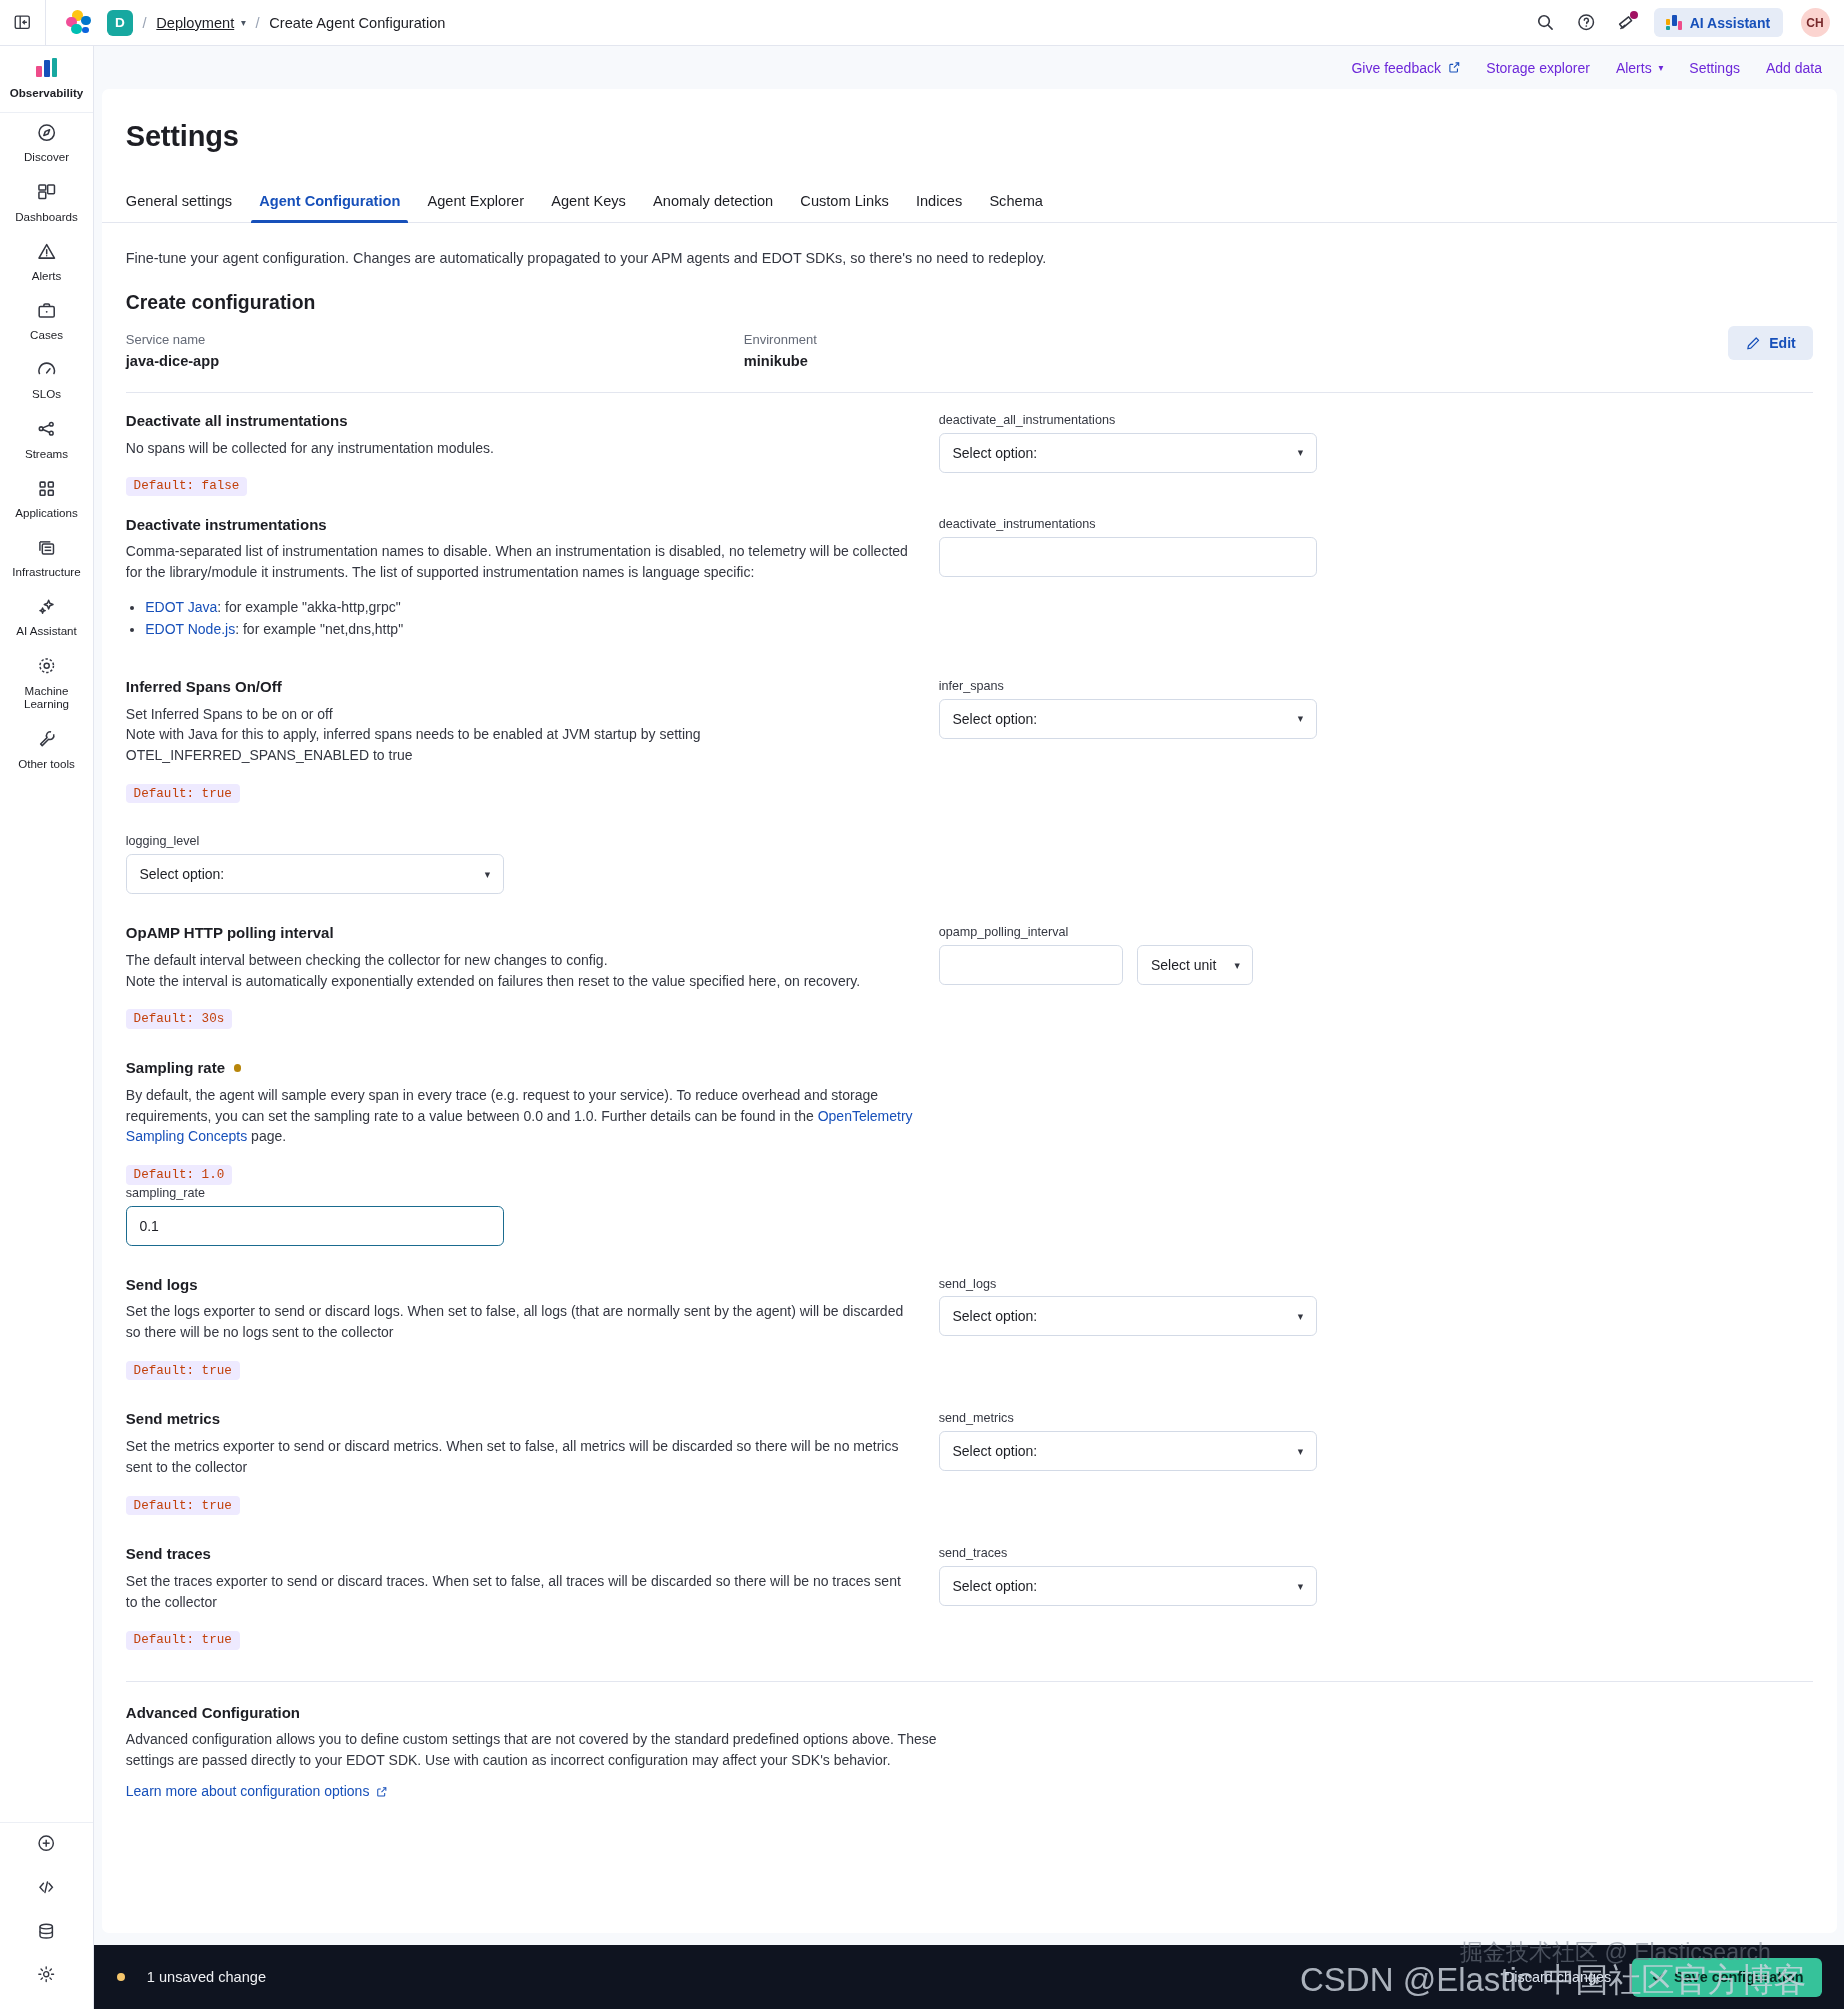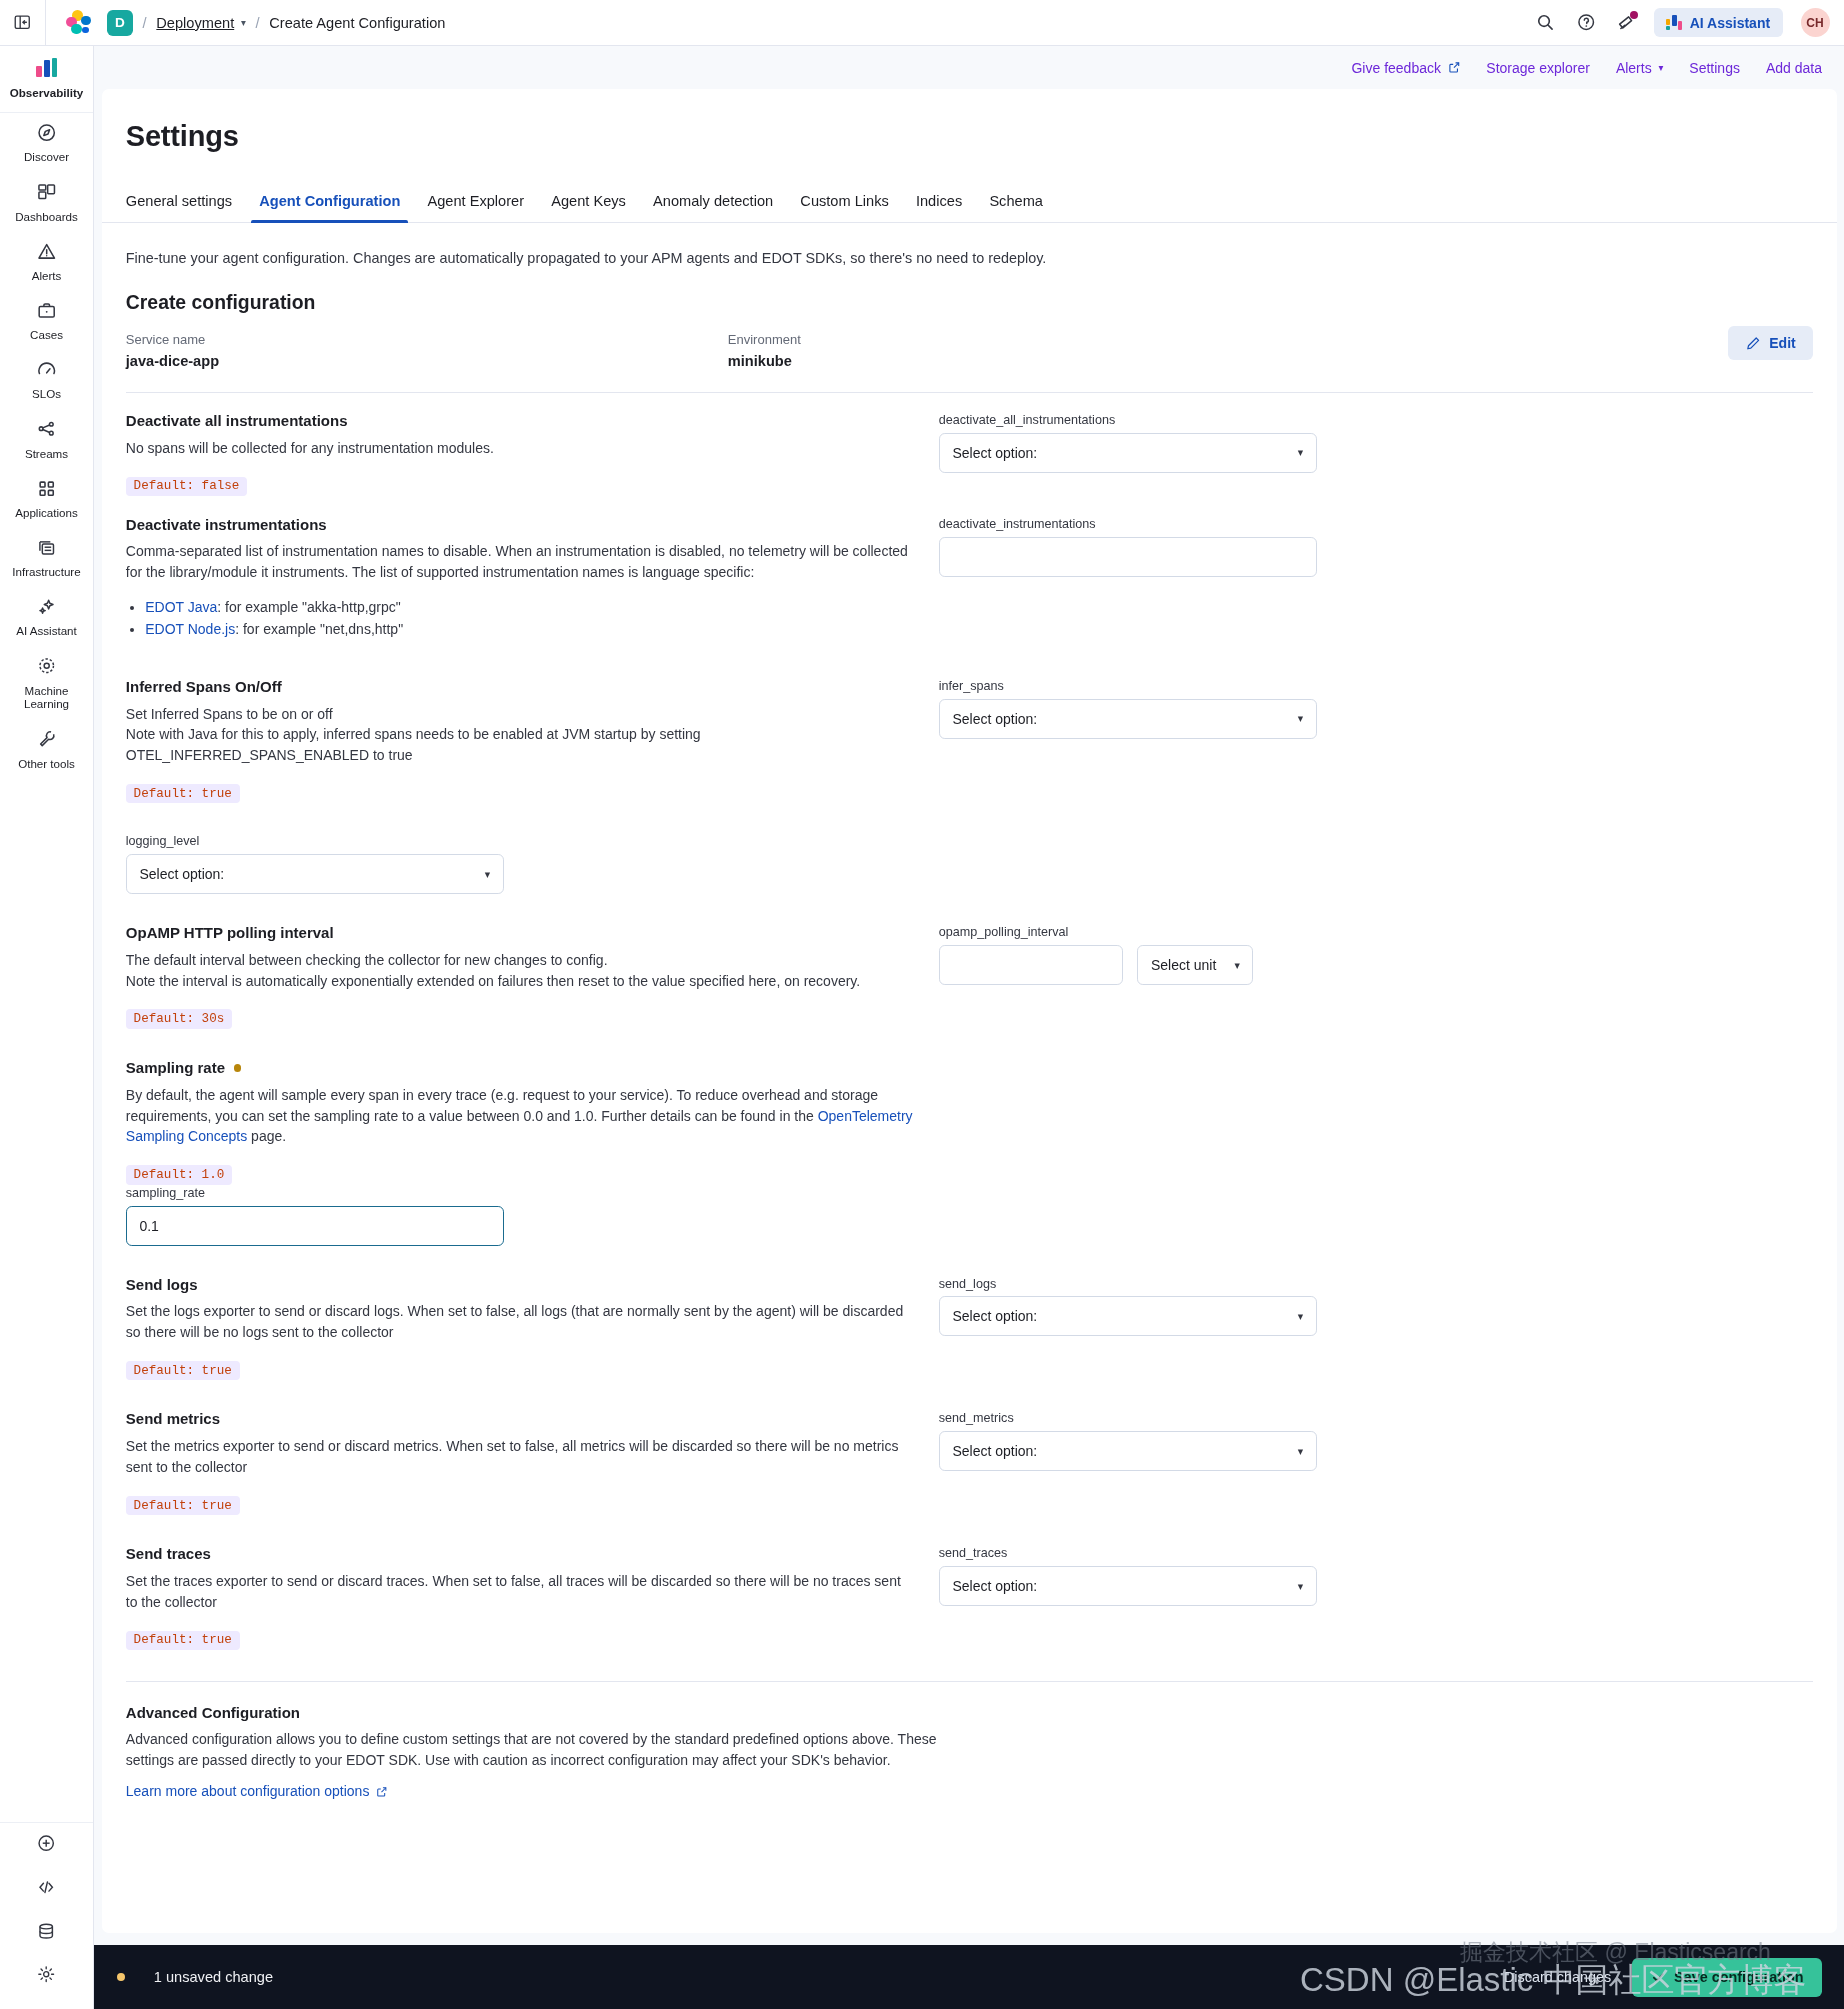--- a/index.html
+++ b/index.html
@@ -120,21 +120,21 @@
   .tab.active::after {
     content: ""; position: absolute; left: 5.8px; right: 5.8px; bottom: -1px;
     height: 2.9px; background: #1750ba; border-radius: 1.9px 1.9px 0 0;
   }
   .tab.active:first-child::after { left: 0; }
   .intro {
     padding: 25px 24px 0; font-size: 14.4px; color: #343741; line-height: 1.45;
   }
   .sec-title { font-size: 19.4px; font-weight: 700; padding: 23px 24px 0; }
   .svc-row {
-    display: flex; align-items: flex-start; padding: 17.5px 24px 0; position: relative;
+    display: flex; align-items: flex-start; padding: 17.5px 24px 0; position: relative; gap: 16px;
   }
   .svc-col { width: 602px; }
   .svc-label { font-size: 13px; color: #646a77; }
   .svc-value { font-size: 14.6px; font-weight: 700; margin-top: 5.8px; color: #1d1e24; }
   .edit-btn {
     position: absolute; right: 24px; top: 11.6px; background: #e6ecf7; color: #1750ba;
     border: none; border-radius: 5.8px; height: 34px; padding: 0 17.5px; font-size: 14px;
     font-weight: 700; display: inline-flex; align-items: center; gap: 8.7px; cursor: pointer;
     font-family: inherit;
   }
@@ -189,21 +189,21 @@
     display: inline-flex; align-items: center; gap: 6.8px; margin-top: 12.6px;
     color: #1750ba; font-size: 14px; text-decoration: none; cursor: pointer;
   }
   
   .bottombar {
     position: absolute; left: 94px; bottom: 0; width: 1751px; height: 64px;
     background: #0f1420; display: flex; align-items: center; padding: 0 23px;
     z-index: 20;
   }
   .unsaved-txt {
-    color: #f0f1f4; font-size: 14.6px; display: inline-flex; align-items: center; gap: 29px;
+    color: #f0f1f4; font-size: 14.6px; display: inline-flex; align-items: center; gap: 22px;
   }
   .bb-right { margin-left: auto; display: flex; align-items: center; gap: 21.3px; }
   .discard {
     background: transparent; border: none; color: #dfe5ef; font-size: 14.4px;
     cursor: pointer; font-family: inherit;
   }
   .save-btn {
     background: #36c29a; color: #07281f; border: none; border-radius: 5.8px;
     height: 39px; padding: 0 18.4px; font-size: 14.4px; font-weight: 700;
     display: inline-flex; align-items: center; gap: 8.7px; cursor: pointer; font-family: inherit;

